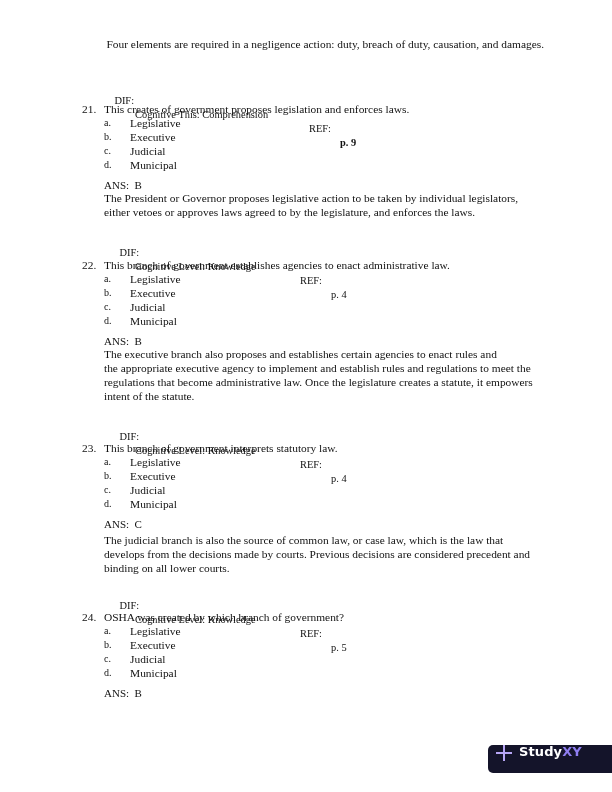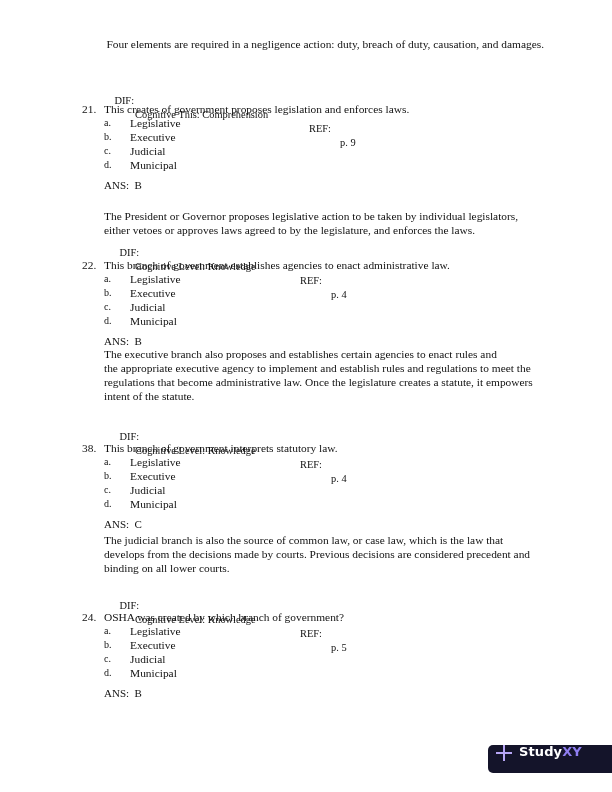--- a/index.html
+++ b/index.html
@@ -38,21 +38,21 @@
 
 <div class="page">
 
   <div class="block" style="top:37px;text-align:right;">
     <p class="para">Four elements are required in a negligence action: duty, breach of duty, causation, and damages.</p>
   </div>
   <div class="meta" style="top:80px;">
     <span>DIF:</span>
     <span style="position:absolute;left:31px;">Cognitive This: Comprehension</span>
     <span class="ref" style="left:205px;">REF:</span>
-    <span class="ref" style="left:236px;">p. 9</span>
+    <span class="ref" style="left:236px;font-weight:bold;">p. 9</span>
   </div>
 
   <div class="question" style="top:102px;">
     <span class="qnum">21.</span>
     <span class="qtext">This creates of government proposes legislation and enforces laws.</span>
     <div class="opt" style="top:14px;">
         <span class="letter">a.</span>
         <span class="otext">Legislative</span>
       </div>
     <div class="opt" style="top:28px;">
@@ -61,21 +61,21 @@
       </div>
     <div class="opt" style="top:42px;">
         <span class="letter">c.</span>
         <span class="otext">Judicial</span>
       </div>
     <div class="opt" style="top:56px;">
         <span class="letter">d.</span>
         <span class="otext">Municipal</span>
       </div>
     <div class="ans" style="top:76px;"><span>ANS:</span>&nbsp;&nbsp;<span>B</span></div>
-    <div class="rationale" style="top:107px;font-family:Liberation Serif, serif;">
+    <div class="rationale" style="top:89px;font-family:Liberation Serif, serif;">
       <div>The President or Governor proposes legislative action to be taken by individual legislators,</div>
       <div>either vetoes or approves laws agreed to by the legislature, and enforces the laws.</div>
     </div>
     <div class="meta" style="top:130px;">
       <span>DIF:</span>
       <span style="position:absolute;left:31px;">Cognitive Level: Knowledge</span>
       <span class="ref" style="left:196px;">REF:</span>
       <span class="ref" style="left:227px;">p. 4</span>
     </div>
   </div>
@@ -108,21 +108,21 @@
     </div>
     <div class="meta" style="top:158px;">
       <span>DIF:</span>
       <span style="position:absolute;left:31px;">Cognitive Level: Knowledge</span>
       <span class="ref" style="left:196px;">REF:</span>
       <span class="ref" style="left:227px;">p. 4</span>
     </div>
   </div>
 
   <div class="question" style="top:441px;">
-    <span class="qnum">38.</span>
+    <span class="qnum">23.</span>
     <span class="qtext">This branch of government interprets statutory law.</span>
     <div class="opt" style="top:14px;">
         <span class="letter">a.</span>
         <span class="otext">Legislative</span>
       </div>
     <div class="opt" style="top:28px;">
         <span class="letter">b.</span>
         <span class="otext">Executive</span>
       </div>
     <div class="opt" style="top:42px;">

